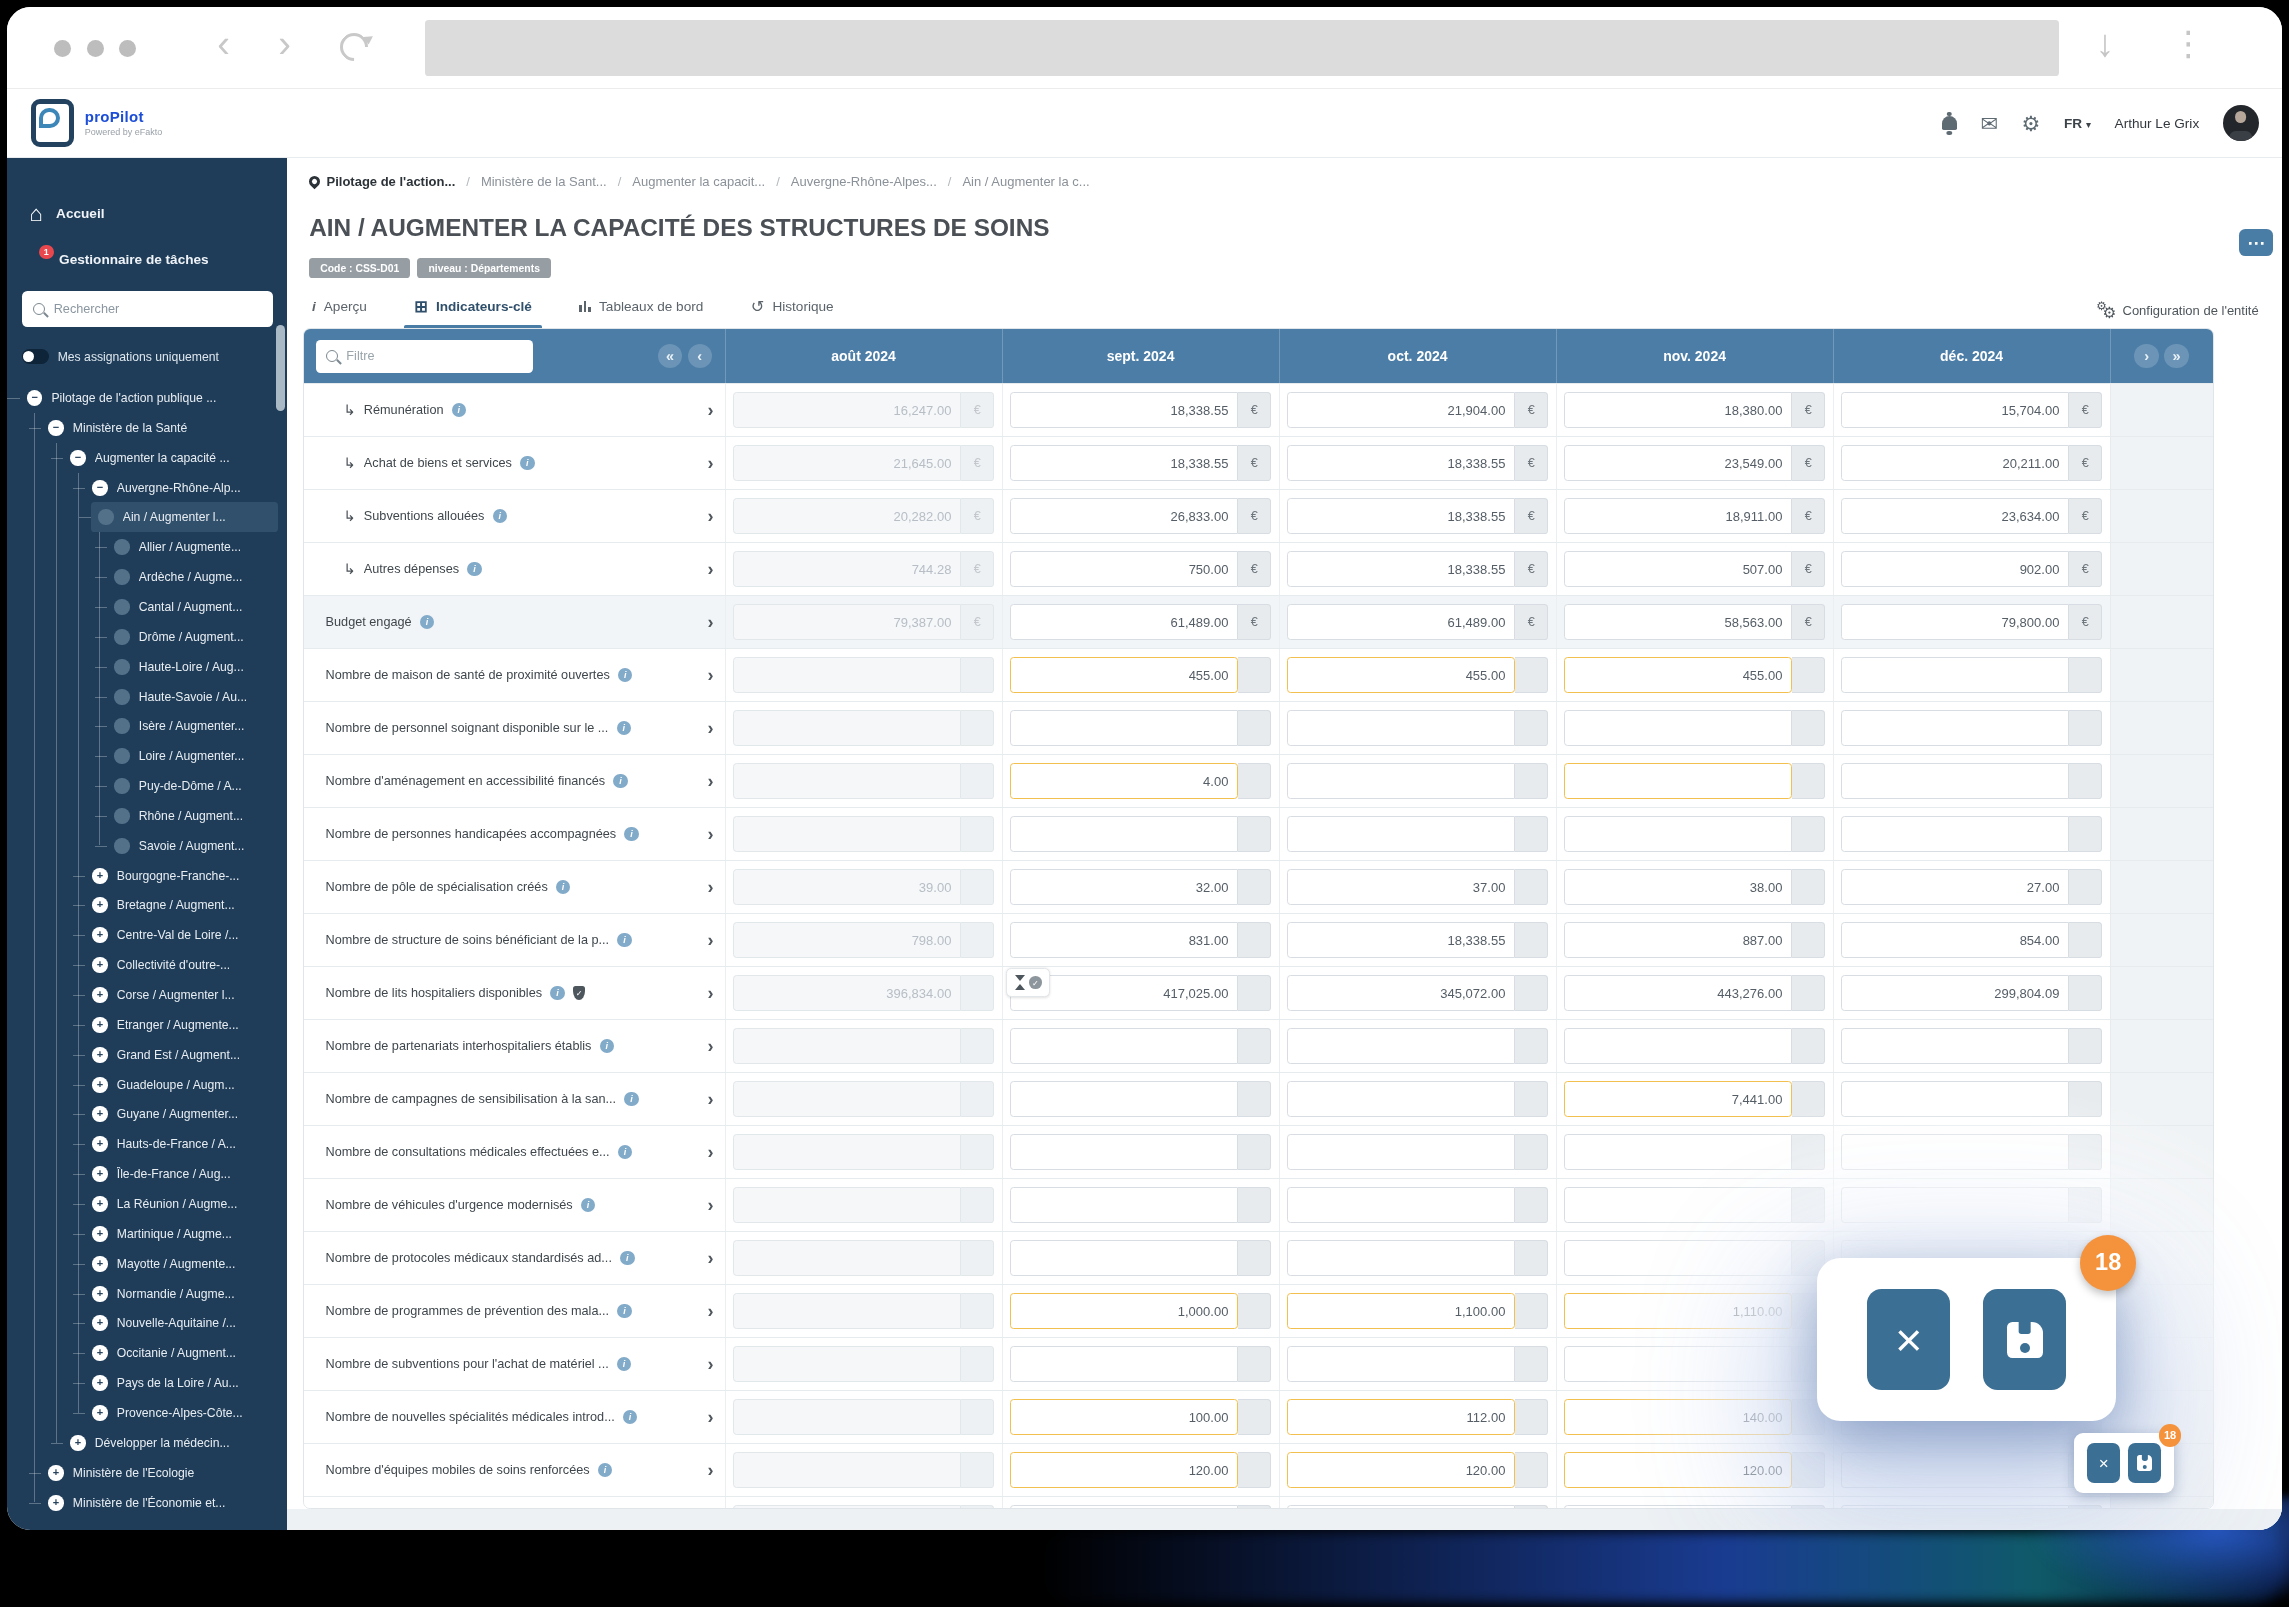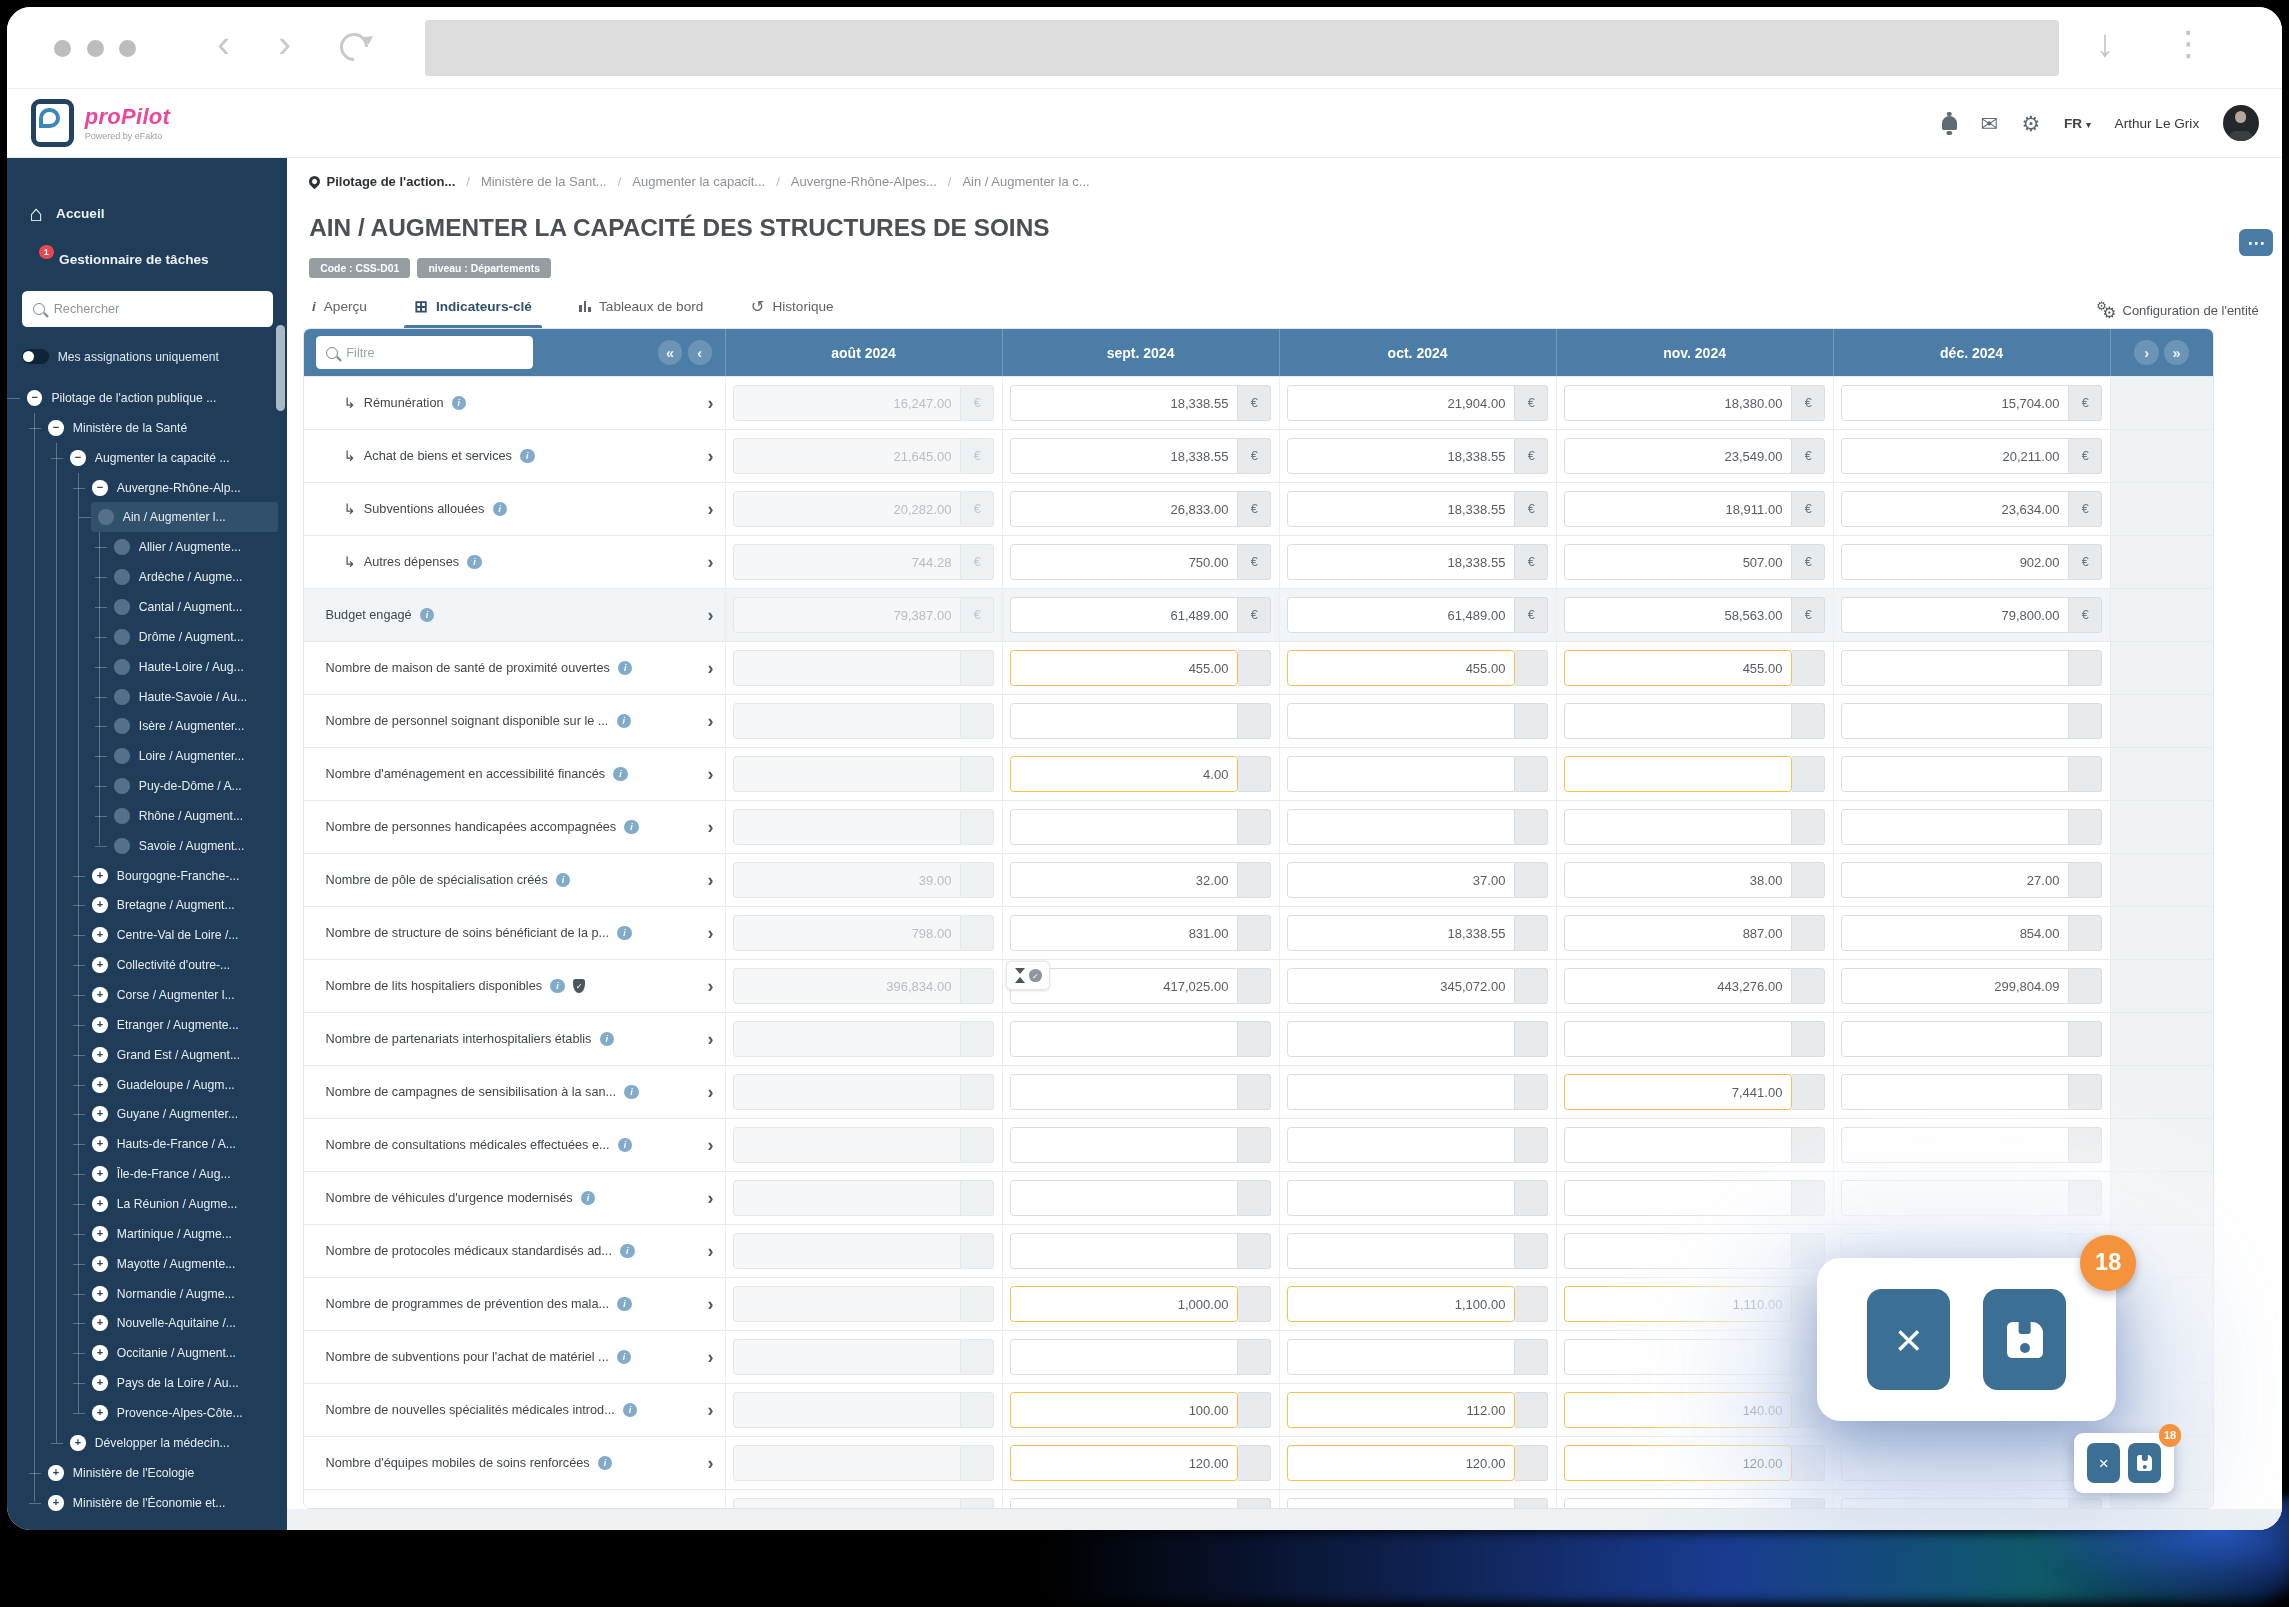--- a/index.html
+++ b/index.html
@@ -31,21 +31,21 @@
   .addr{position:absolute;left:418px;top:12.7px;width:1634px;height:56px;background:#dcdcdc;border-radius:3.6px;}
   .dl{position:absolute;left:2088px;top:14.5px;font-size:38px;color:#c6c6c6;}
   .kebab{position:absolute;left:2164px;top:16.3px;font-size:34px;color:#c6c6c6;}
 
   
   .appbar{height:68px;border-bottom:0.9px solid #e9ecef;display:flex;align-items:center;padding:0 23.5px;background:#fff;}
   .logo{display:flex;align-items:center;gap:11px;}
   .logo-mark{width:33px;height:38px;border:5.4px solid #23425f;border-radius:9px;position:relative;}
   .logo-mark::after{content:"";position:absolute;left:3.6px;top:3.6px;width:12.7px;height:12.7px;
                     border:4.5px solid #3c87b7;border-radius:50% 50% 50% 0;}
-  .logo-name{font-size:22px;color:#ec4899;font-weight:700;letter-spacing:0.3px;line-height:1;font-style:italic;}
+  .logo-name{font-size:15px;color:#1d4ed8;font-weight:700;letter-spacing:0.3px;line-height:1;}
   .logo-sub{font-size:9px;color:#9aa1a8;margin-top:2.7px;}
   .hdr-right{margin-left:auto;display:flex;align-items:center;gap:23.5px;}
   .bell{width:15.4px;height:13.6px;background:#5f6b73;border-radius:8.1px 8.1px 1.8px 1.8px;position:relative;}
   .bell::before{content:"";position:absolute;top:-4.5px;left:50%;transform:translateX(-50%);width:4.5px;height:4.5px;border-radius:50%;background:#5f6b73;}
   .bell::after{content:"";position:absolute;bottom:-5.4px;left:50%;transform:translateX(-50%);width:5.4px;height:4.5px;border-radius:50%;background:#5f6b73;}
   .glyph-ico{font-size:21px;color:#5f6b73;line-height:1;}
   .lang{font-size:13.6px;color:#3c444a;font-weight:700;}
   .caret{font-size:10px;color:#3c444a;}
   .username{font-size:13.6px;color:#33393f;}
   .avatar{width:36px;height:36px;border-radius:50%;background:#23262b;position:relative;overflow:hidden;}
@@ -103,21 +103,21 @@
   .tab-hist{font-size:16.3px;line-height:1;}
   .config{position:absolute;right:23.5px;top:143px;font-size:13px;color:#4e565c;display:flex;gap:6.3px;align-items:center;}
   .gears{position:relative;width:20px;height:18px;}
   .gears .g1{position:absolute;left:0;top:-2.7px;font-size:11.8px;color:#4e565c;}
   .gears .g2{position:absolute;right:0;bottom:-2.7px;font-size:15.4px;color:#4e565c;}
   .main-footer{position:absolute;left:0;right:0;bottom:0;height:22px;background:#edf1f4;}
 
   
   .card{position:absolute;left:15.4px;top:170px;width:1911px;height:1181px;background:#fff;
         border:0.9px solid #dfe5e9;border-radius:7.2px;box-sizing:border-box;overflow:hidden;}
-  .thead{height:47px;background:#4b7da6;display:flex;text-align:center;}
+  .thead{height:54px;background:#4b7da6;display:flex;text-align:center;}
   .th-label{width:421px;display:flex;align-items:center;padding:0 12.7px;gap:7.2px;box-sizing:border-box;}
   .filter{width:217px;height:33px;background:#fff;border-radius:4.5px;display:flex;align-items:center;gap:8.1px;
           padding:0 10px;color:#9aa4ab;font-size:12.7px;box-sizing:border-box;}
   .th-nav{margin-left:auto;display:flex;gap:5.4px;}
   .circ{width:24.4px;height:24.4px;border-radius:50%;background:rgba(255,255,255,.18);color:#eaf2f8;
         display:flex;align-items:center;justify-content:center;font-size:14.5px;font-weight:700;}
   .th-month{width:277px;display:flex;align-items:center;justify-content:center;color:#fff;font-weight:700;
             font-size:14px;border-left:0.9px solid rgba(255,255,255,.22);box-sizing:border-box;}
   .th-end{flex:1;display:flex;align-items:center;justify-content:center;gap:5.4px;border-left:0.9px solid rgba(255,255,255,.22);}
 

